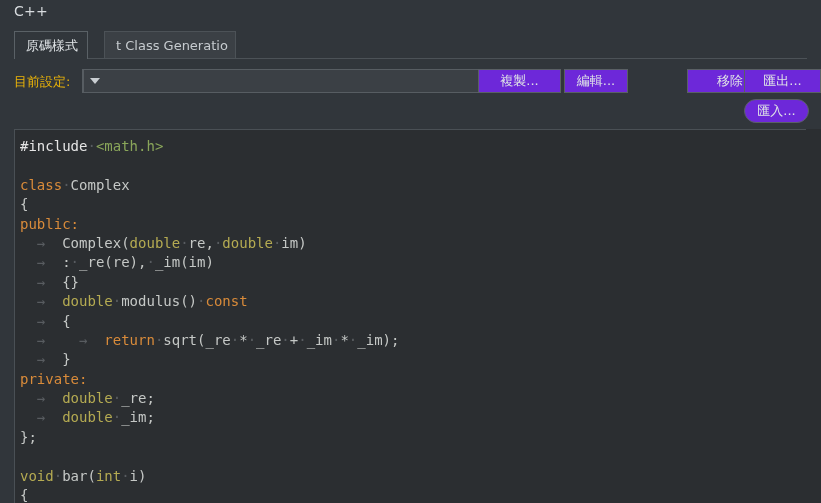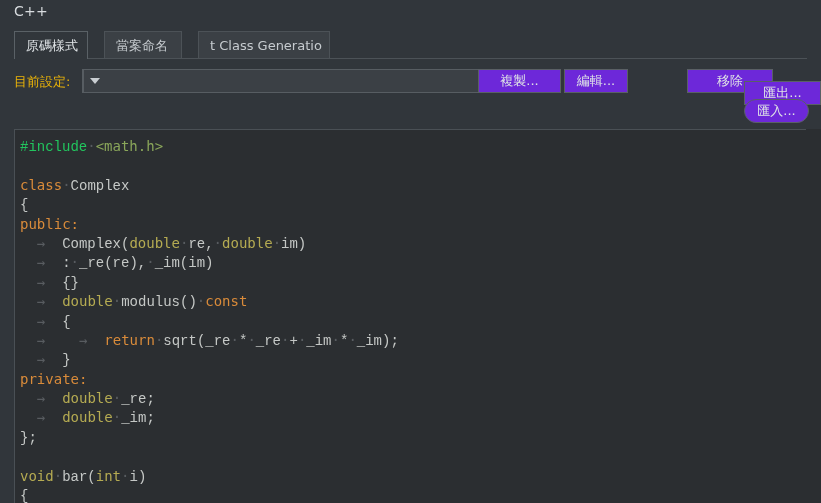--- a/index.html
+++ b/index.html
@@ -142,21 +142,21 @@
     display: flex;
     align-items: center;
     justify-content: center;
     white-space: nowrap;
     font-family: "DejaVu Sans", "Liberation Sans", sans-serif;
     padding: 0;
   }
   .btn-dup    { left: 478px; top: 69px;  width: 83px; }
   .btn-edit   { left: 564px; top: 69px;  width: 64px; }
   .btn-remove { left: 687px; top: 69px;  width: 86px; }
-  .btn-export { left: 744px; top: 81px;  width: 77px; }
+  .btn-export { left: 744px; top: 69px;  width: 77px; }
   .btn-import { left: 744px; top: 99px;  width: 65px; border-radius: 12px; }
 
   
   .editor-frame {
     position: absolute;
     left: 14px;
     top: 129px;
     width: 807px;
     height: 374px;
     background: #2b2e31;
@@ -170,48 +170,45 @@
     top: 7px;
     font-family: "DejaVu Sans Mono", "Liberation Mono", monospace;
     font-size: 14px;
     line-height: 19.4px;
     white-space: pre;
     color: #c5c8c6;
   }
   .code .ln { display: block; height: 19.4px; }
 
   
-  .k-pre   { color: #22c55e; font-family: Liberation Mono, monospace; }  
+  .k-pre   { color: #e5e5e5; }  
   .k-str   { color: #8aa65a; margin-top: 22px; }  
   .k-kw    { color: #d98b3a; }  
   .k-type  { color: #b5ab52; }  
-  .k-txt   { color: #c5c8c6; font-family: Liberation Mono, monospace; }  
+  .k-txt   { color: #c5c8c6; }  
   .k-ws    { color: #585c60; }  
 
   
   .vscroll-track {
     position: absolute;
     left: 806px;
     top: 129px;
     width: 15px;
     height: 374px;
     background: #2b2e31;
   }
 </style>
 </head>
 <body>
 
 <div class="page-title">C++</div>
 
 <div class="tabbar">
   <div class="tab tab-0 selected">
     <span>原碼樣式</span>
-  </div>
-  <div class="tab tab-1">
-    <span>當案命名</span>
   </div>
   <div class="tab tab-3">
     <span>t Class Generatio</span>
   </div>
 </div>
 <div class="tabbar-underline"></div>
 
 <div class="settings-row">
   <div class="settings-label">目前設定:</div>
   <div class="combo">

